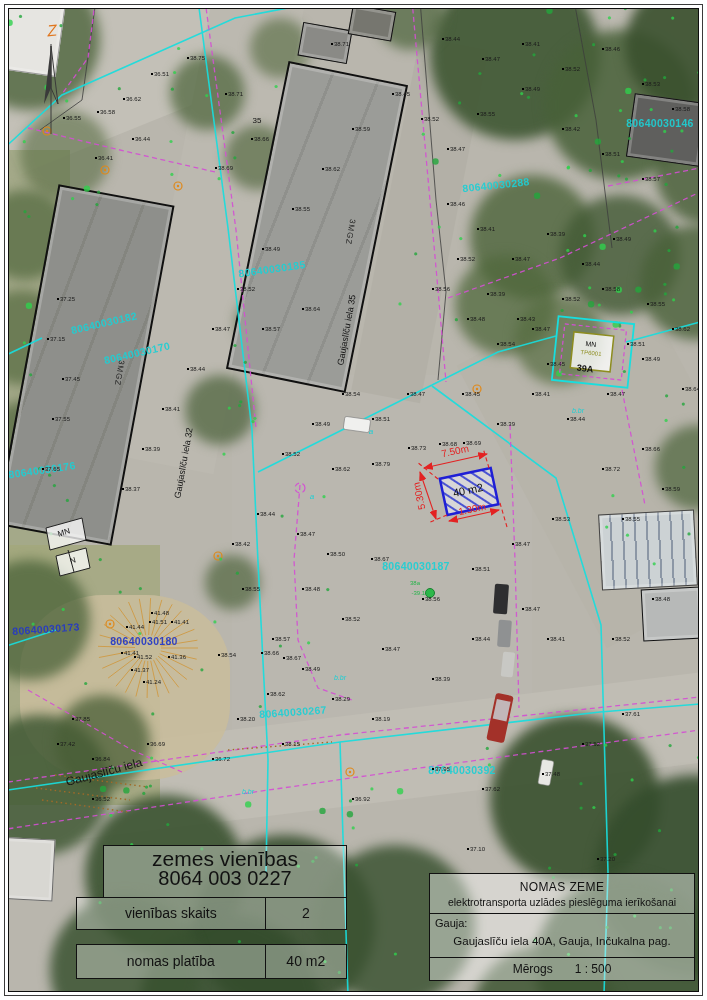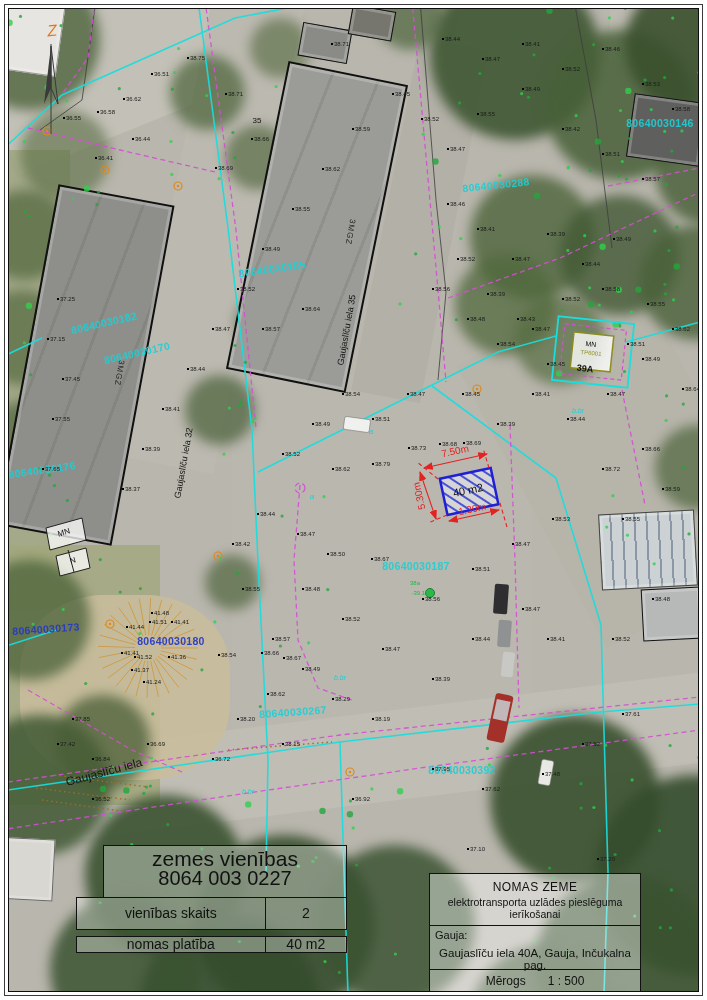--- a/index.html
+++ b/index.html
@@ -25,25 +25,25 @@
        transform:translate(-50%,-50%) rotate(-12deg);white-space:nowrap}
   
   .info-table{position:absolute;left:76px;top:845px;width:271px;z-index:8}
   .it-title{margin-left:27px;height:53px;border:1.5px solid #111;background:rgba(255,255,255,.35);
             text-align:center;padding-top:3px;box-sizing:border-box}
   .it-t1{font-size:21px;line-height:20px}
   .it-t2{font-size:13px;line-height:12px}
   .it-num{font-size:20px;line-height:19px}
   .it-row{display:flex;border:1.5px solid #111;background:rgba(255,255,255,.35);
           height:33px;margin-top:-1.5px;box-sizing:border-box;align-items:center}
-  .it-row.gap{margin-top:6px;height:17px}
+  .it-row.gap{margin-top:14px;height:35px}
   .it-label{width:70%;text-align:center;font-size:14px}
   .it-value{width:30%;text-align:center;font-size:14px;border-left:1.5px solid #111;
             height:100%;display:flex;align-items:center;justify-content:center}
-  .lease-table{position:absolute;left:429px;top:873px;width:212px;z-index:8;
+  .lease-table{position:absolute;left:429px;top:873px;width:266px;z-index:8;
           border:1.5px solid #111;background:rgba(255,255,255,.42);box-sizing:border-box}
   .lt-head{border-bottom:1.2px solid #111;text-align:center;padding:6px 2px 5px}
   .lt-title{font-size:12px;letter-spacing:.4px}
   .lt-sub{font-size:10.5px;margin-top:2px}
   .lt-addr{border-bottom:1.2px solid #111;padding:3px 5px 8px;height:44px;box-sizing:border-box}
   .lt-addr-label{font-size:11px;text-align:left}
   .lt-addr-val{font-size:11.5px;text-align:center;margin-top:6px}
   .lt-scale{display:flex;justify-content:center;gap:22px;align-items:center;height:22px;font-size:12px}
   
   .mask{position:absolute;background:#fff;z-index:9}
@@ -451,21 +451,21 @@
     <span class="dim" style="left:455px;top:451px;--r:-12deg">7.50m</span>
     <span class="dim" style="left:419px;top:496px;--r:-103deg">5.30m</span>
     <span class="dim" style="left:472px;top:509px;--r:-12deg">1.30m</span>
   <span class="map-label cad" style="left: 272px; top: 269px; --r: -8deg; color: rgb(30, 207, 212);">80640030185</span>
       <span class="map-label cad" style="left: 660px; top: 77px; --r: 0deg; color: rgb(30, 207, 212); margin-top: 46px;">80640030146</span>
       <span class="map-label cad" style="left: 496px; top: 185px; --r: -6deg; color: rgb(30, 207, 212);">80640030288</span>
       <span class="map-label cad" style="left: 104px; top: 323px; --r: -13deg; color: rgb(30, 207, 212);">80640030182</span>
       <span class="map-label cad" style="left: 137px; top: 353px; --r: -13deg; color: rgb(30, 207, 212);">80640030170</span>
       <span class="map-label cad" style="left: 42px; top: 470px; --r: -8deg; color: rgb(30, 207, 212);">80640030176</span>
       <span class="map-label cad" style="left: 416px; top: 566px; --r: 0deg; color: rgb(30, 207, 212);">80640030187</span>
-      <span class="map-label cad" style="left: 171px; top: 641px; --r: 0deg; color: rgb(36, 56, 198);">80640030180</span>
+      <span class="map-label cad" style="left: 144px; top: 641px; --r: 0deg; color: rgb(36, 56, 198);">80640030180</span>
       <span class="map-label cad" style="left: 46px; top: 629px; --r: -4deg; color: rgb(36, 56, 198);">80640030173</span>
       <span class="map-label cad" style="left: 293px; top: 712px; --r: -4deg; color: rgb(30, 207, 212);">80640030267</span>
       <span class="map-label cad" style="left: 462px; top: 770px; --r: 0deg; color: rgb(30, 207, 212);">80640030392</span>
       <span class="map-label street" style="left: 104px; top: 772px; --r: -15deg; font-size: 12px;">Gaujaslīču iela</span>
       <span class="map-label street" style="left: 347px; top: 330px; --r: -80deg; font-size: 9px;">Gaujaslīču iela 35</span>
       <span class="map-label street" style="left: 184px; top: 463px; --r: -80deg; font-size: 9px;">Gaujaslīču iela 32</span>
       <span class="map-label bld-label" style="left: 119px; top: 373px; --r: 100deg; font-size: 8px;">3MGZ</span>
       <span class="map-label bld-label" style="left: 350px; top: 232px; --r: 100deg; font-size: 8px;">3MGZ</span>
       <span class="map-label" style="left: 52px; top: 31px; --r: -6deg; color: rgb(224, 118, 30); font-size: 16px; font-style: italic;">Z</span>
       <span class="map-label" style="left: 64px; top: 533px; --r: -16deg; color: rgb(17, 17, 17); font-size: 8px;">MN</span>

